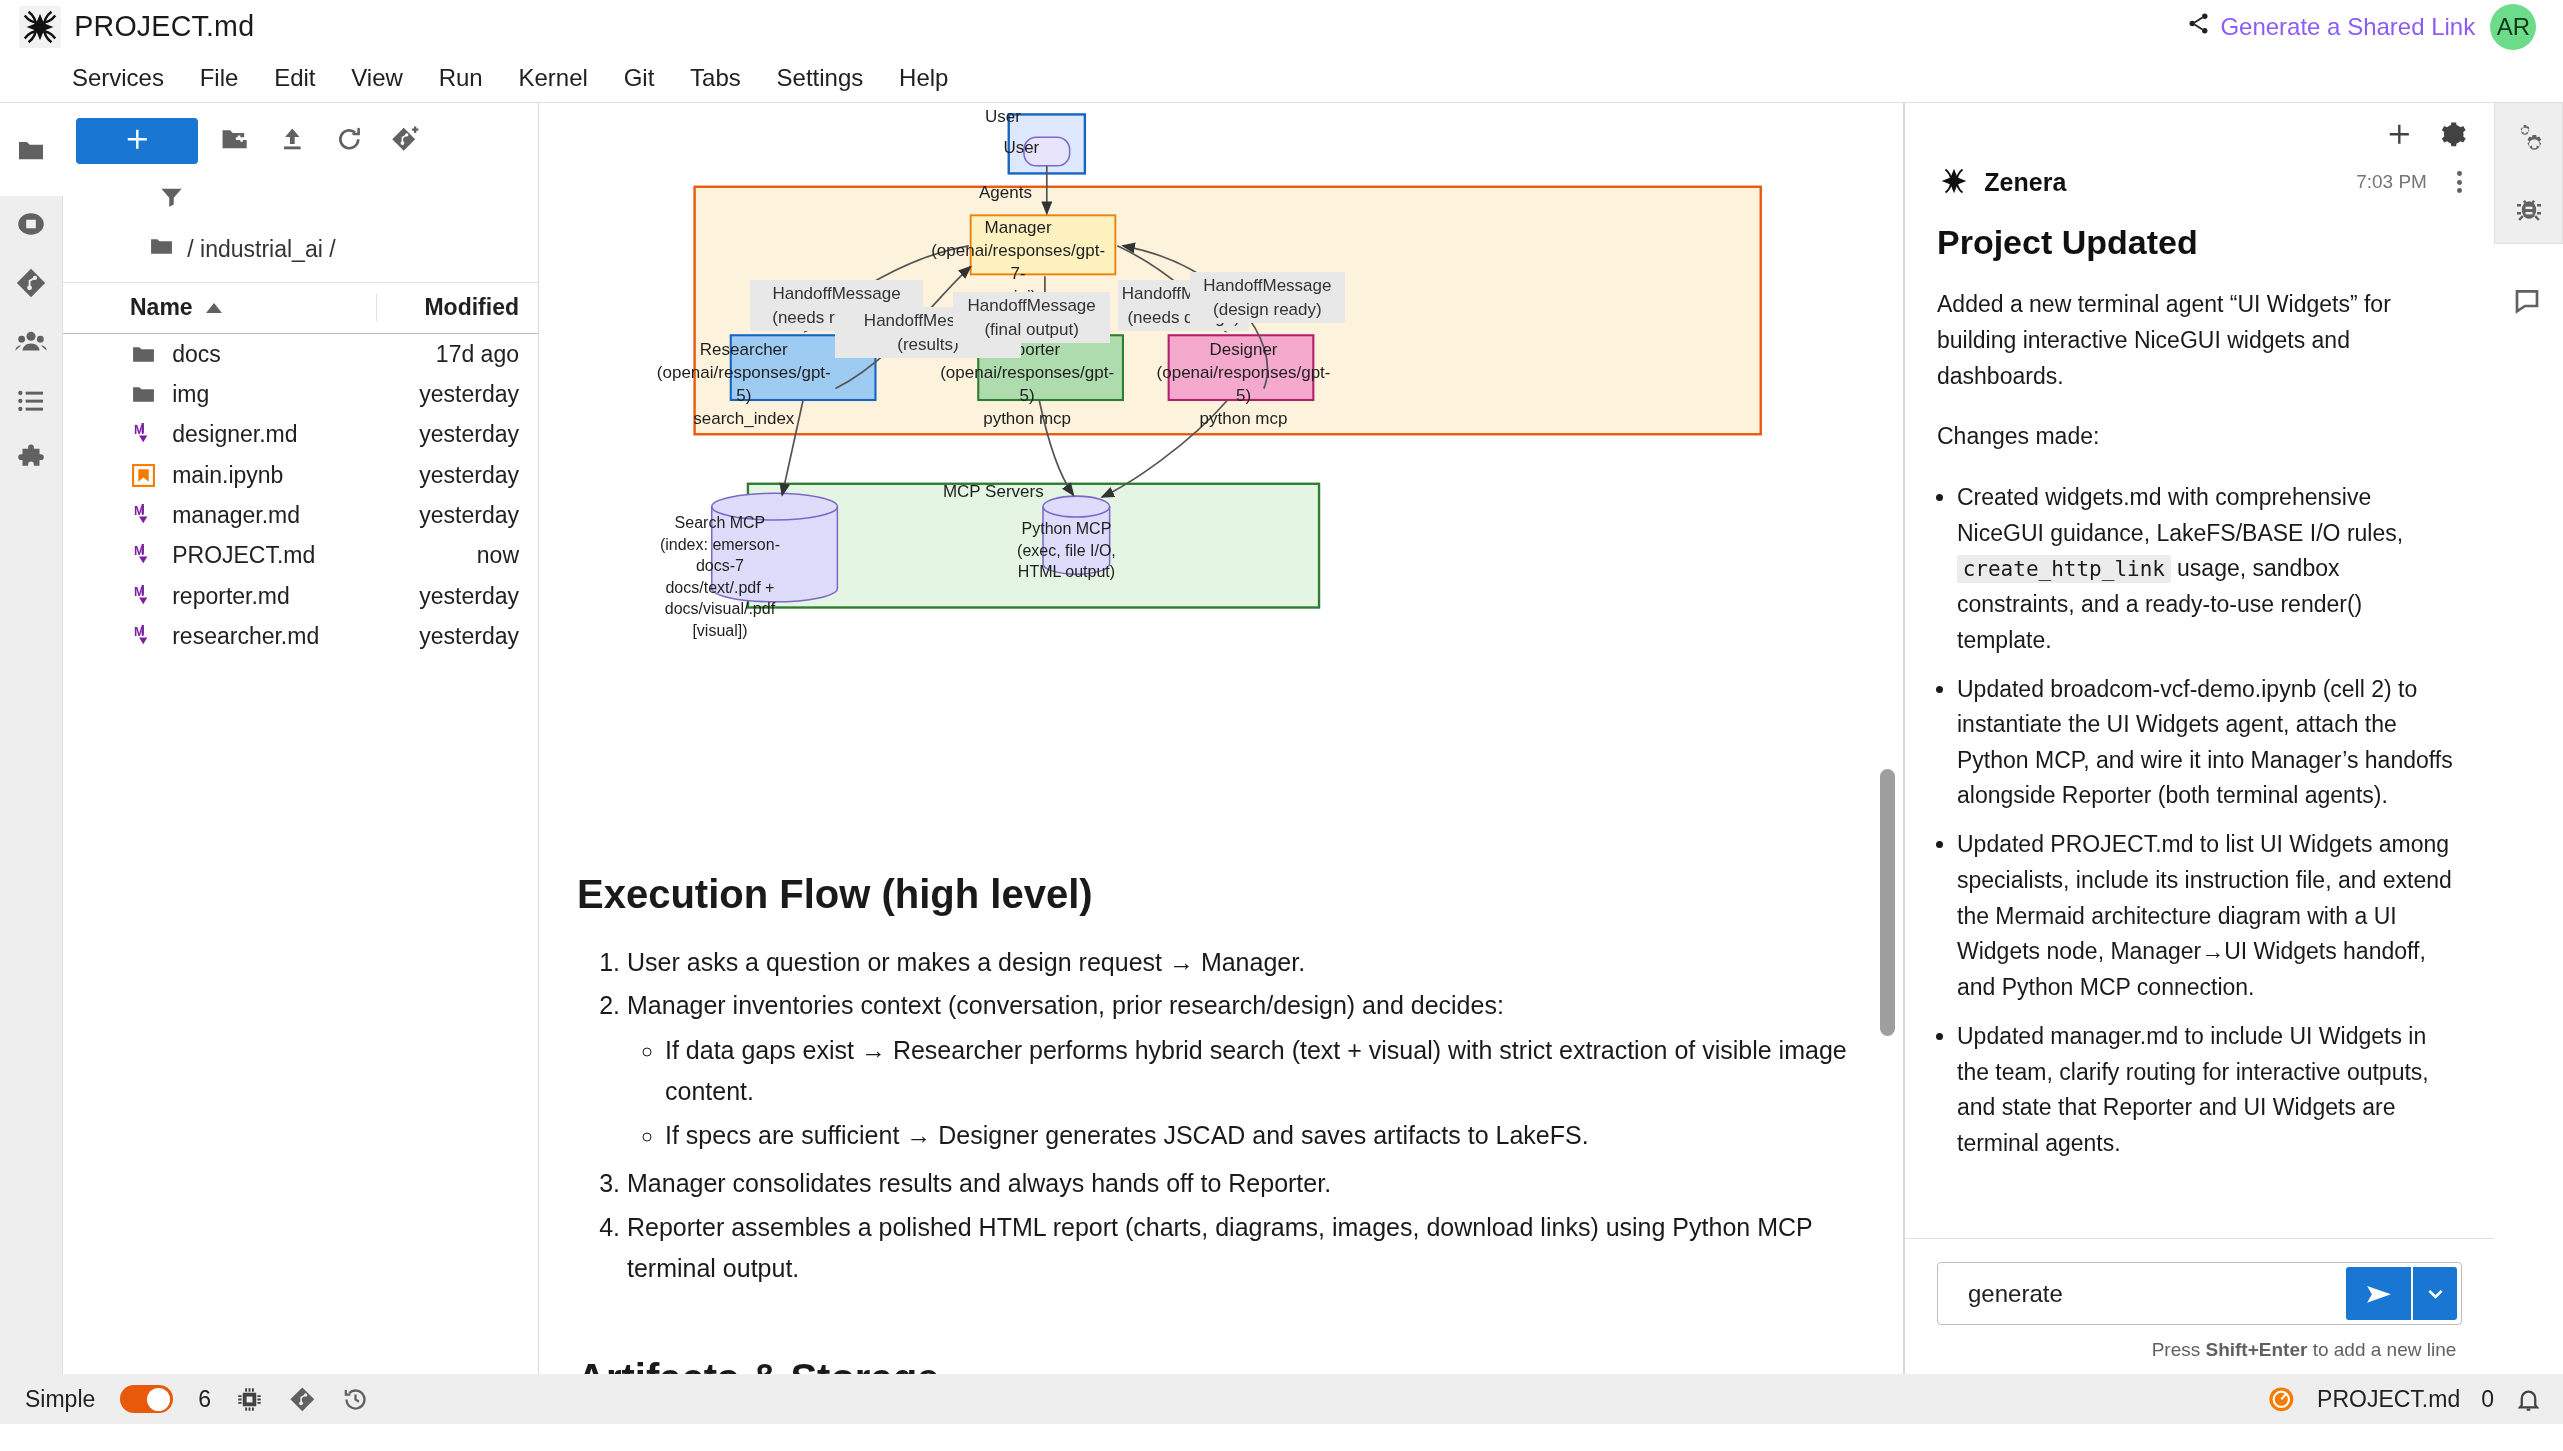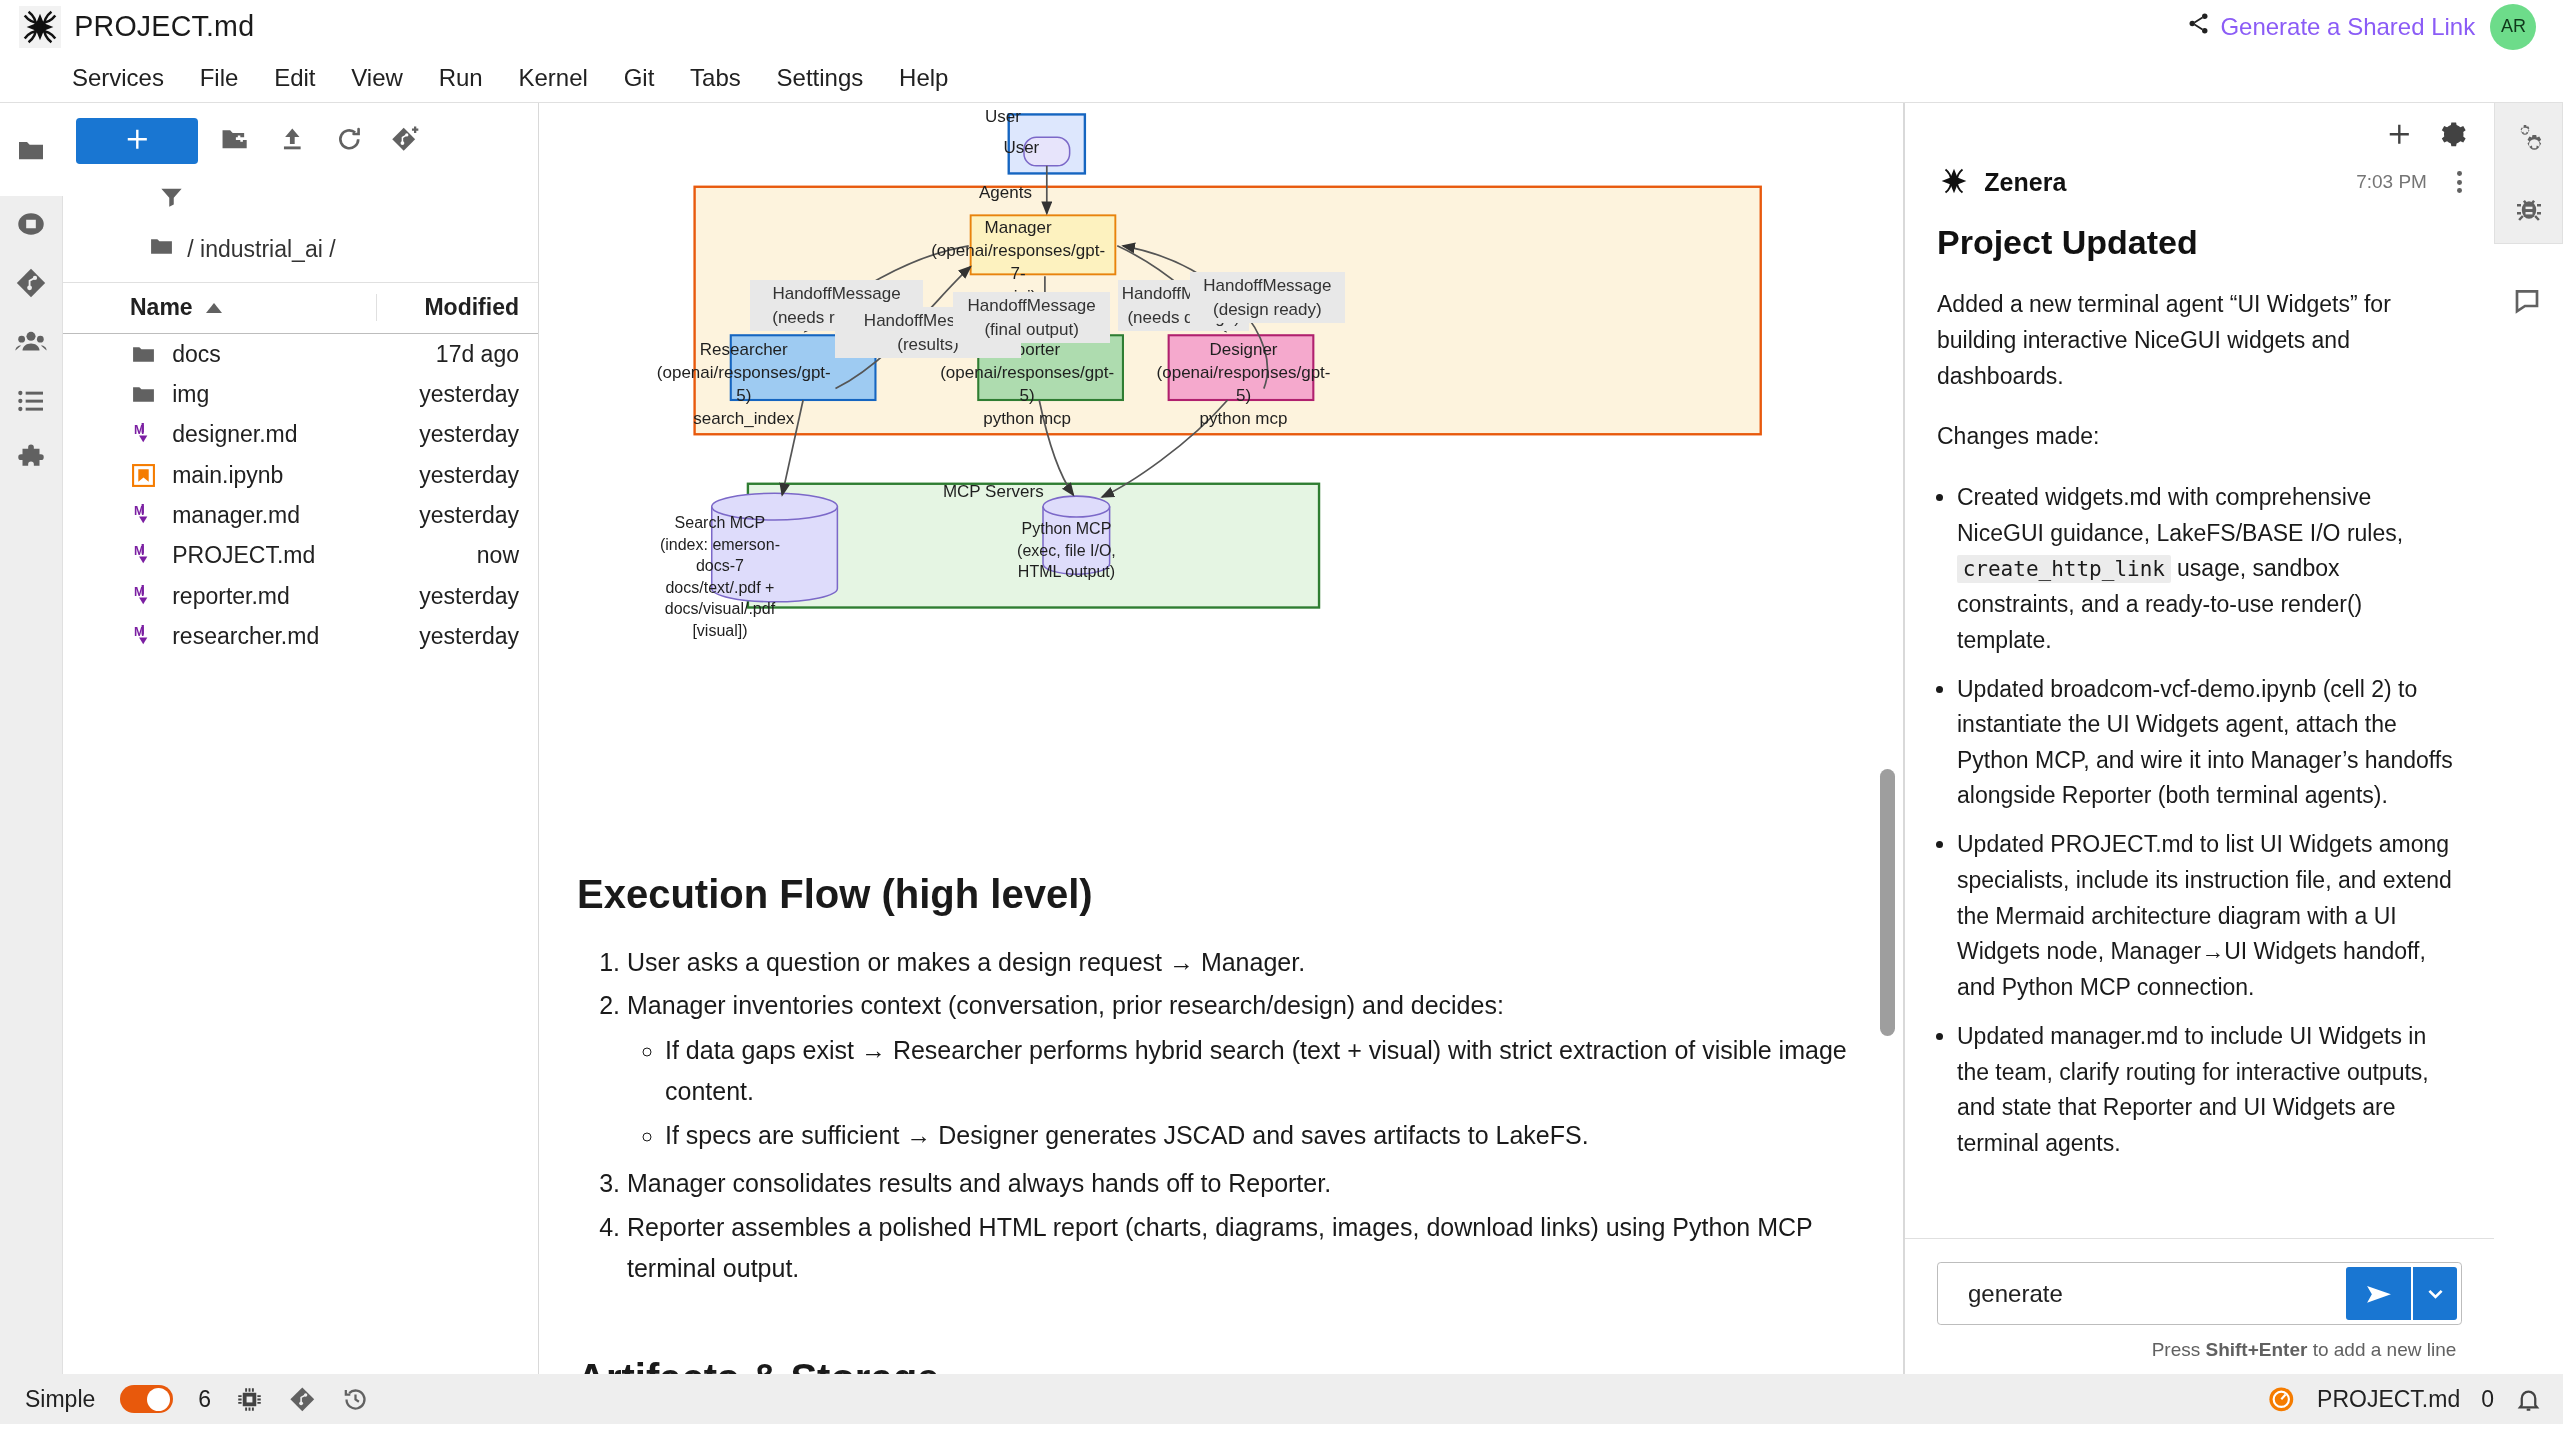--- a/index.html
+++ b/index.html
@@ -11,21 +11,21 @@
   .app { position: relative; width: 2563px; height: 1424px; display: flex; flex-direction: column; }
 
   
   .topbar { height: 53px; display: flex; align-items: center; padding: 0 19px; background: #fff; flex: 0 0 53px; }
   .logo-mark { width: 42px; height: 42px; margin-right: 13.3px; flex: 0 0 42px; }
   .app-title { font-size: 28.6px; color: #1a1a1a; letter-spacing: 0.2px; }
   .topbar-right { margin-left: auto; display: flex; align-items: center; gap: 15.2px; padding-right: 7.6px; }
   .share-link { display: flex; align-items: center; gap: 9.5px; font-size: 24px; color: #8b5cf6; cursor: pointer; }
   .avatar { width: 46px; height: 46px; border-radius: 50%; background: #6ddc8a;
             display: flex; align-items: center; justify-content: center;
-            font-size: 18px; color: #10381b; font-weight: 500; }
+            font-size: 24px; color: #10381b; font-weight: 500; }
 
   
   .menubar { height: 50px; display: flex; align-items: center; padding-left: 70px; gap: 32px;
              background: #fff; border-bottom: 1px solid #e0e0e0; flex: 0 0 50px; }
   .menu-item { font-size: 24px; color: #212121; cursor: pointer; padding: 3.8px 1.9px; }
 
   
   .body-row { flex: 1; display: flex; min-height: 0; }
 
   

